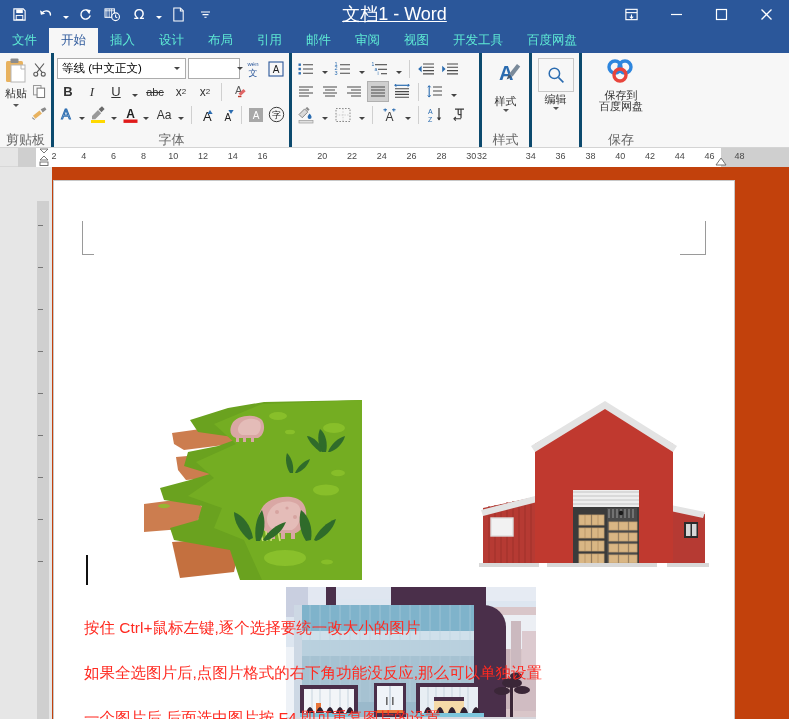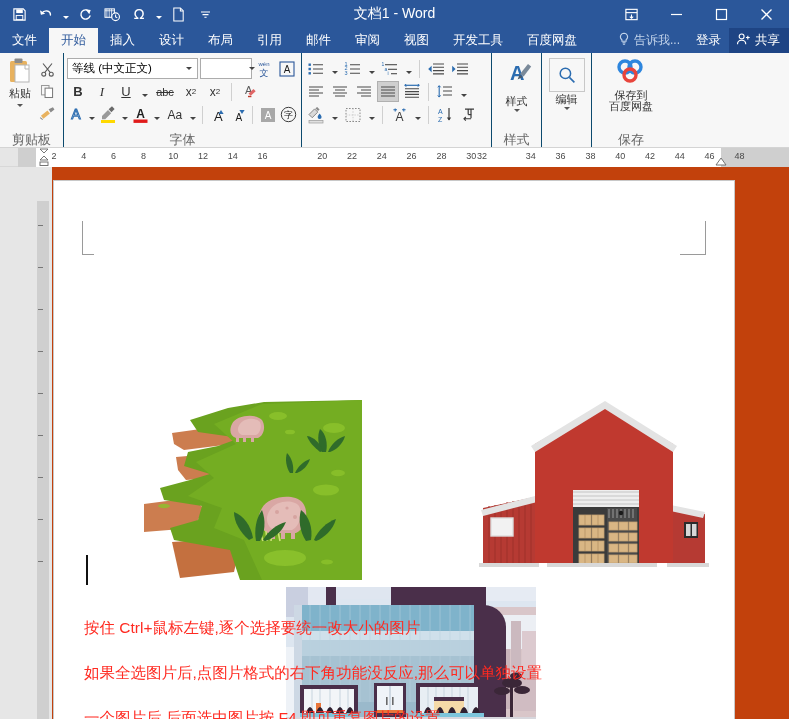--- a/index.html
+++ b/index.html
@@ -33,21 +33,21 @@
   }
   .qat-caret::after {
     content: ""; width:0; height:0;
     border-left: 3px solid transparent;
     border-right: 3px solid transparent;
     border-top: 3px solid #fff;
   }
   .title-text {
     position: absolute; left: 0; right: 0; top: 0; height: 28px;
     display: flex; align-items: center; justify-content: center;
-    font-size: 14px; color: #fff; pointer-events: none;
+    font-size: 18px; color: #fff; pointer-events: none; text-decoration: underline;
   }
   .wincontrols {
     margin-left: auto; display: flex; height: 28px; z-index: 3;
   }
   .wc {
     width: 45px; height: 28px;
     display: flex; align-items: center; justify-content: center;
     color: #fff; font-size: 12px;
   }
 
@@ -57,21 +57,21 @@
     background: #2b579a;
     display: flex;
     align-items: stretch;
     position: relative;
     color: #dce6f4;
     font-size: 12.5px;
   }
   .tab {
     padding: 0 12px;
     display: flex; align-items: center;
-    color: #ffffff;
+    color: #5eead4;
     white-space: nowrap;
   }
   .tab.active { background: #f7f7f7; color: #2b579a; }
   .tab.file { background: #2b579a; }
   .tab-right { margin-left: auto; display: flex; align-items: stretch; }
   .tellme {
     display: flex; align-items: center; gap: 4px;
     padding: 0 8px; color: #c2d3ea; font-size: 12px;
   }
   .signin { display: flex; align-items: center; padding: 0 8px; color: #fff; font-size: 12.5px; }
@@ -86,31 +86,31 @@
     background: #f7f7f7;
     border-bottom: 1px solid #d4d4d4;
     display: flex;
     position: relative;
     overflow: hidden;
   }
   .group {
     display: flex; flex-direction: column;
     position: relative;
     padding: 3px 0 0 0;
-    border-right: 1px solid #0c4a6e;
+    border-right: 3px solid #0c4a6e;
   }
   .group-body { flex: 1; display: flex; padding: 0 3px; }
   .group-label {
     height: 15px; font-size: 13px; color: #666;
     display: flex; align-items: center; justify-content: center;
     position: relative;
   }
 
   
-  .g-clipboard { width: 64px; }
+  .g-clipboard { width: 54px; }
   .clip-main {
     display: flex; flex-direction: column; align-items: center;
     width: 34px; padding-top: 1px;
   }
   .clip-label { font-size: 11px; color: #333; margin-top: 1px; }
   .clip-arrow { width:0;height:0;border-left:3px solid transparent;border-right:3px solid transparent;border-top:3px solid #555;margin-top:3px;}
   .clip-side { display: flex; flex-direction: column; gap: 2px; padding-top: 3px; }
   .clip-side .mini { width: 20px; height: 20px; display:flex;align-items:center;justify-content:center; }
 
   
@@ -298,42 +298,20 @@
   <div class="tab">插入</div>
   <div class="tab">设计</div>
   <div class="tab">布局</div>
   <div class="tab">引用</div>
   <div class="tab">邮件</div>
   <div class="tab">审阅</div>
   <div class="tab">视图</div>
   <div class="tab">开发工具</div>
   <div class="tab">百度网盘</div>
 
-  <div class="tab-right">
-    <div class="tellme">
-      <span>
-        <svg width="12" height="14" viewBox="0 0 12 14">
-            <path d="M6 1.2a3.6 3.6 0 0 0-2.1 6.5v1.6h4.2V7.7A3.6 3.6 0 0 0 6 1.2z" fill="none" stroke="#c2d3ea" stroke-width="1.1"></path>
-            <path d="M4.4 10.7h3.2M4.9 12.3h2.2" stroke="#c2d3ea" stroke-width="1.1"></path>
-          </svg>
-      </span>
-      <span>告诉我...</span>
-    </div>
-    <div class="signin">登录</div>
-    <div class="share">
-      <span>
-        <svg width="15" height="14" viewBox="0 0 16 14">
-            <circle cx="6" cy="4.2" r="2.6" fill="none" stroke="#fff" stroke-width="1.2"></circle>
-            <path d="M1.6 12.6c0-2.6 2-4.3 4.4-4.3s4.4 1.7 4.4 4.3" fill="none" stroke="#fff" stroke-width="1.2"></path>
-            <path d="M12.6 3.4v4M10.6 5.4h4" stroke="#fff" stroke-width="1.2"></path>
-          </svg>
-      </span>
-      <span>共享</span>
-    </div>
-  </div>
 </div>
 
 <div class="ribbon">
 
   <div class="group g-clipboard">
     <div class="group-body">
       <div class="clip-main">
         <svg width="26" height="28" viewBox="0 0 26 28">
           <rect x="3" y="4" width="17" height="21" rx="1.5" fill="#e8b25f"></rect>
           <rect x="7.5" y="1.5" width="8" height="4.5" rx="1" fill="#8c8c8c"></rect>

